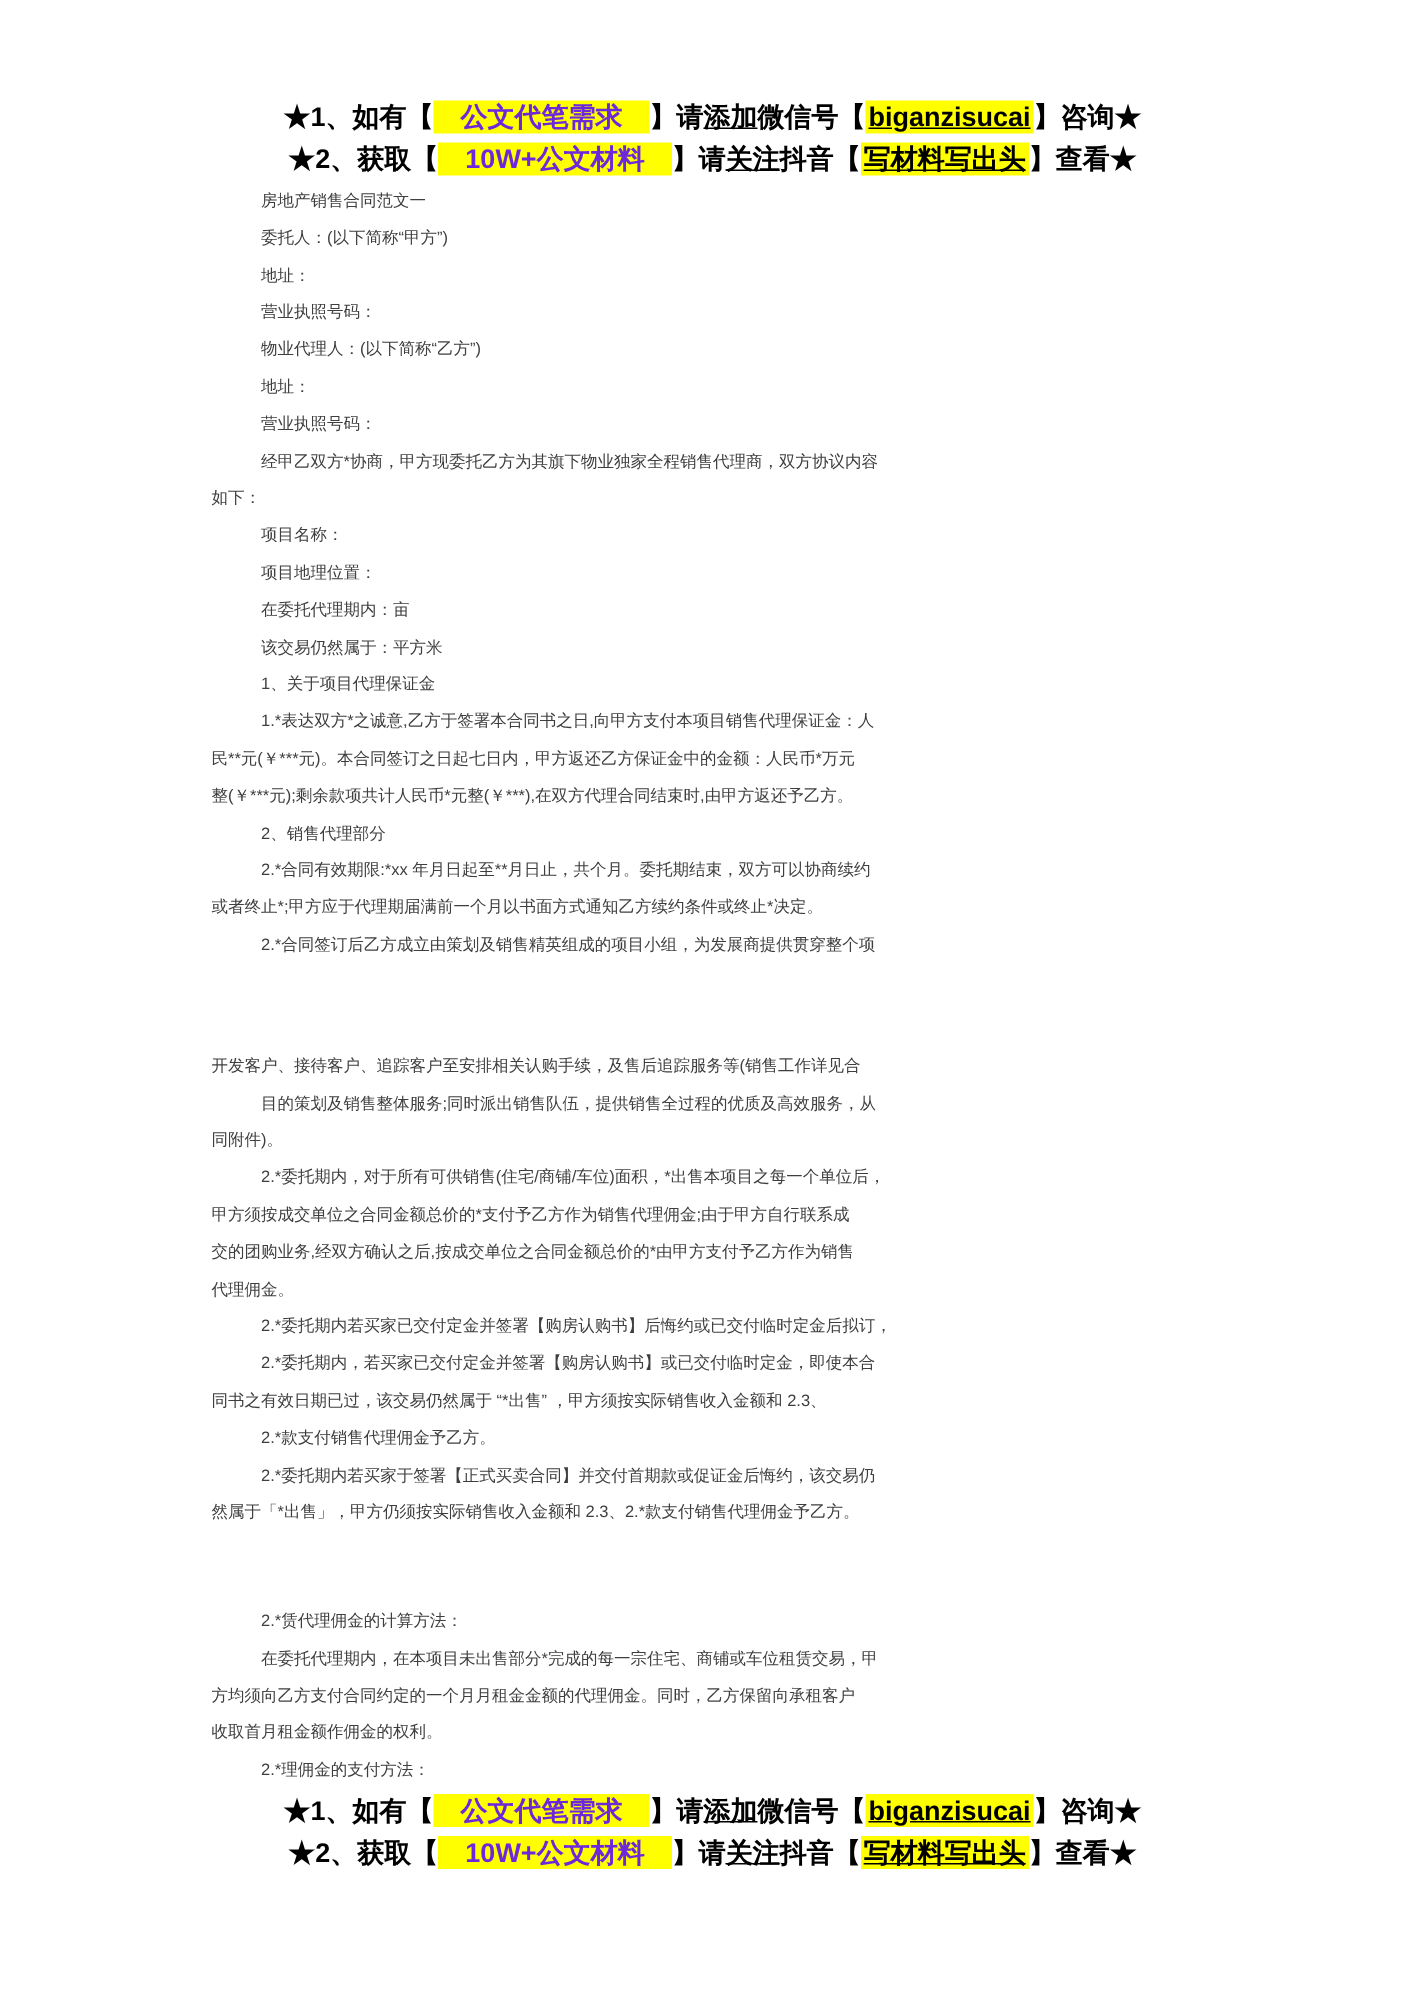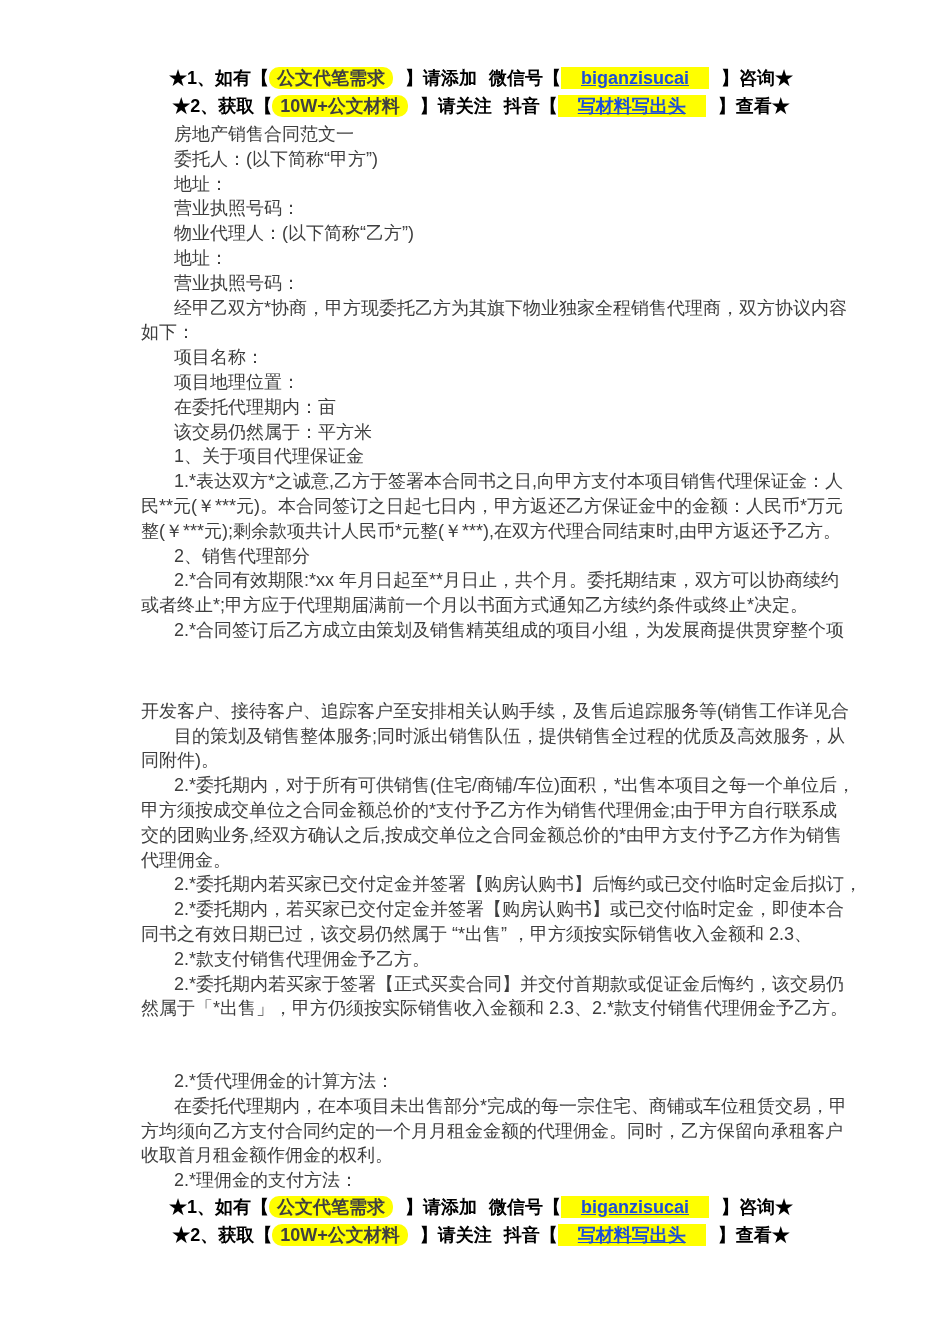--- a/index.html
+++ b/index.html
@@ -15,28 +15,28 @@
   }
   .promo {
     text-align: center;
     font-weight: bold;
     font-size: 18px;
     line-height: 28px;
     color: #000000;
   }
   .promo-top { padding-top: 64px; }
   .promo-bottom { margin-top: 0px; }
-  .promo .seg-b  { color: #000000; margin-left: 12px; }
-  .promo .seg-bu { color: #000000; }
-  .promo .seg-hl  { color: #404040; background: #ffff00; padding: 1px 8px; border-radius: 10px; }
-  .promo .seg-hlu { color: #1d4ed8; background: #ffff00; padding: 1px 20px; text-decoration: underline; }
+  .promo .seg-b  { color: #000000; }
+  .promo .seg-bu { color: #000000; text-decoration: underline; }
+  .promo .seg-hl  { color: #6d28d9; background: #ffff00; padding: 1px 18px; }
+  .promo .seg-hlu { color: #000000; background: #ffff00; padding: 1px 2px; text-decoration: underline; }
   .doc-body {
     margin: 2px 0 0 141px;
     width: 672px;
-    font-size: 18px;
+    font-size: 11px;
     line-height: 24.8px;
     color: #3e3e3e;
   }
   .doc-line { white-space: nowrap; height: 24.8px; overflow: visible; }
   .doc-line.indent { padding-left: 33px; }
   .doc-gap { width: 100%; }
 </style>
 </head>
 <body>
 

